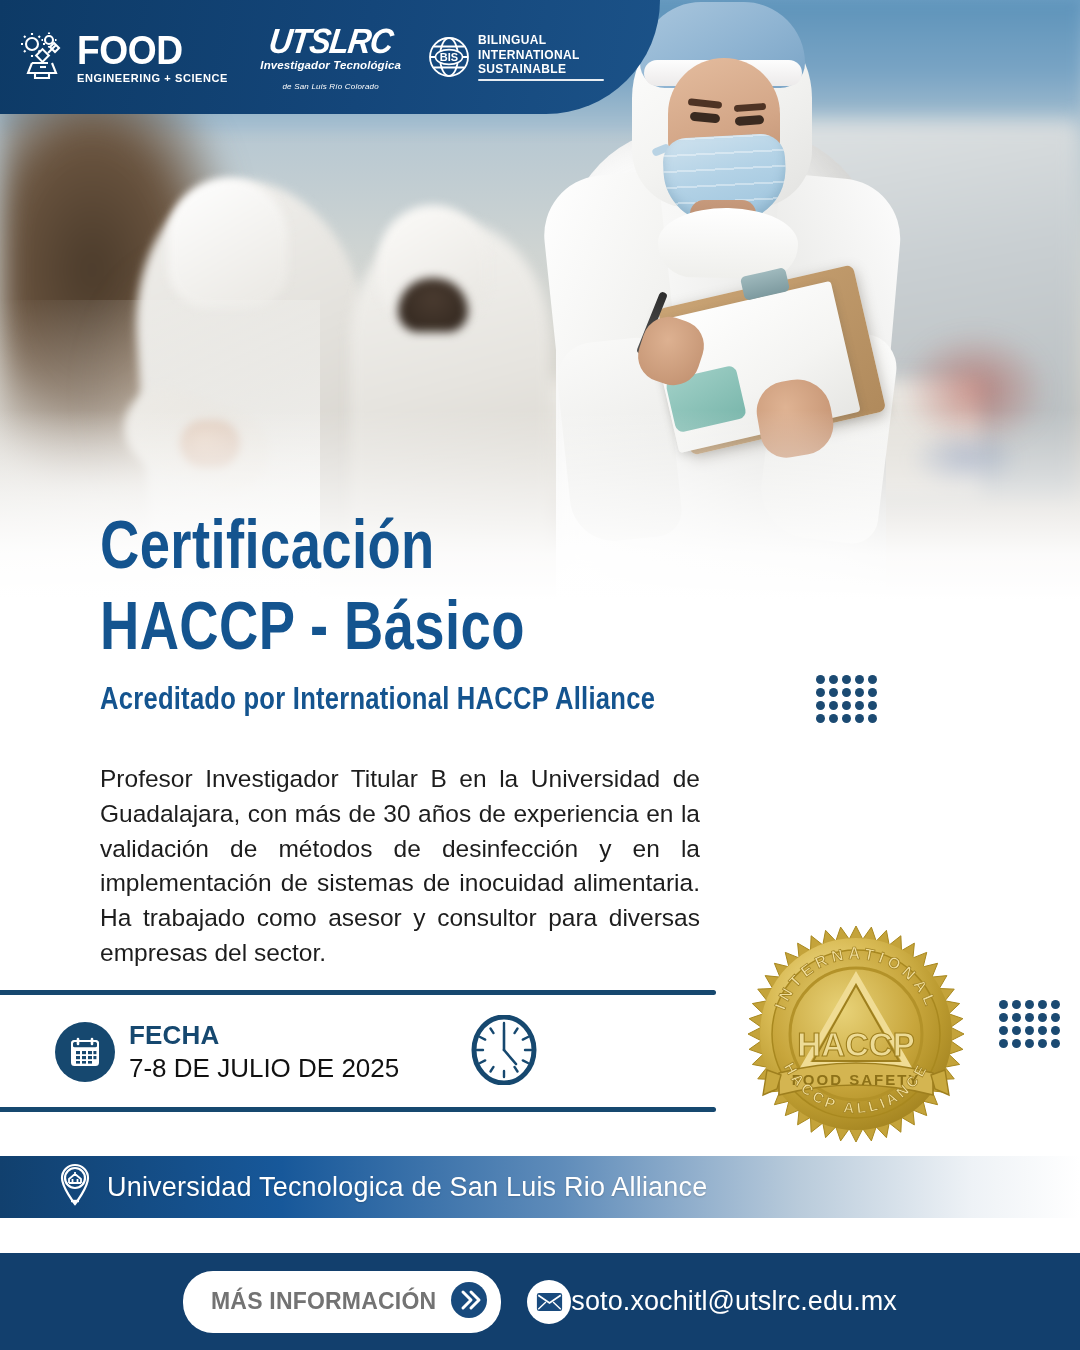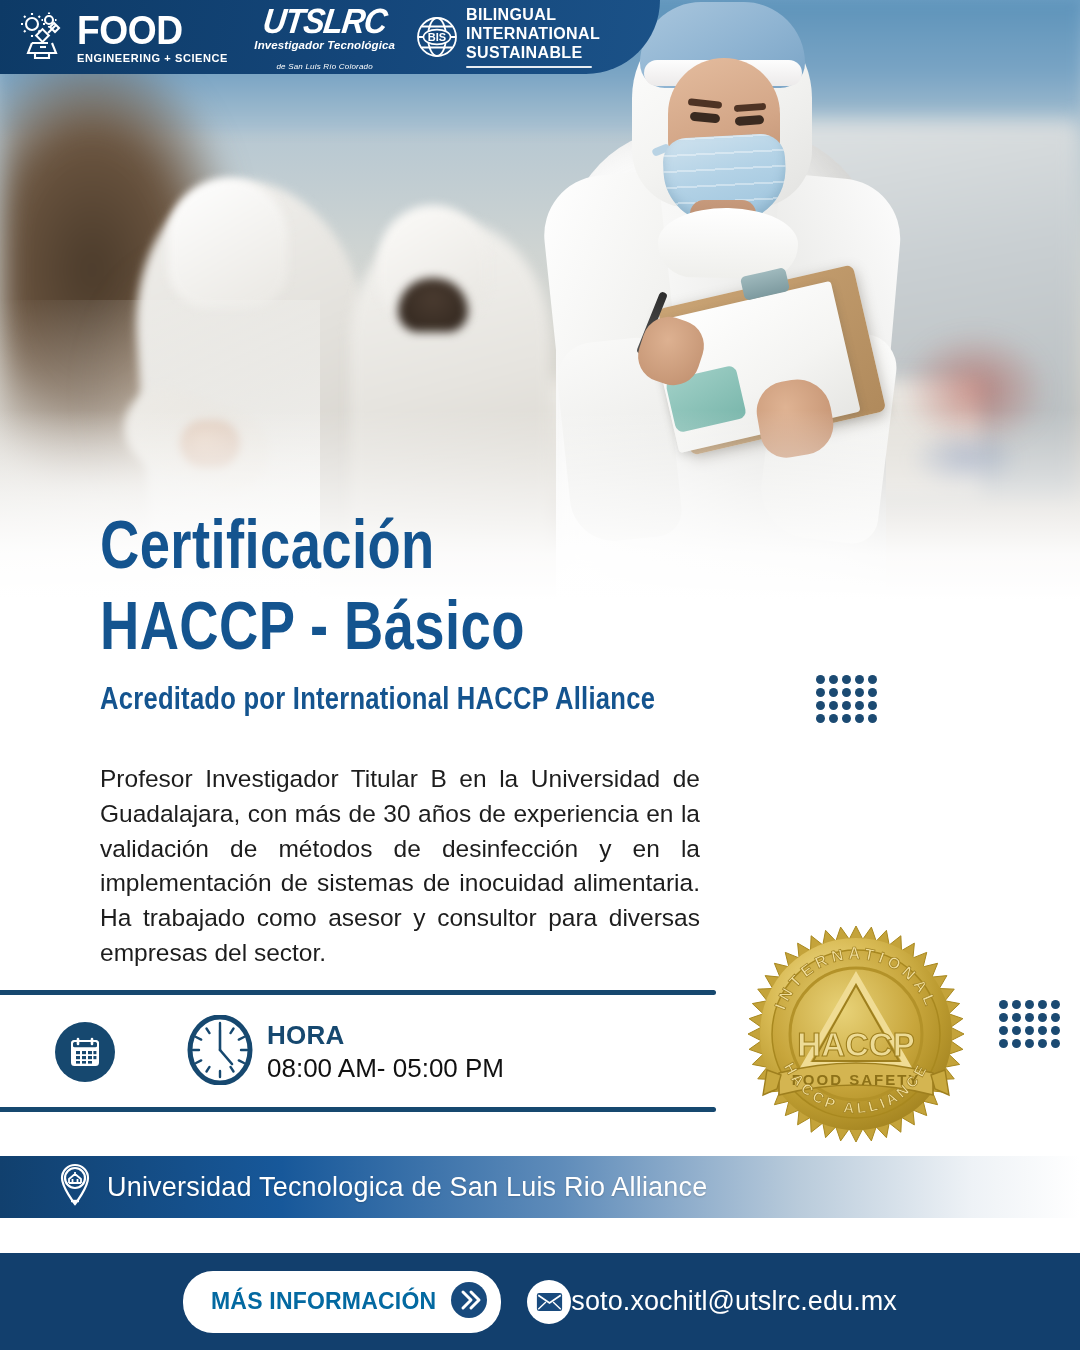--- a/index.html
+++ b/index.html
@@ -239,25 +239,25 @@
     position:absolute; left:0; bottom:0; width:1080px; height:190px;
     background:linear-gradient(180deg,rgba(255,255,255,0) 0%,rgba(255,255,255,.55) 42%,rgba(255,255,255,.93) 76%,#ffffff 100%);
   }
   .hero-fade-left {
     position:absolute; left:0; top:300px; width:320px; height:300px;
     background:linear-gradient(160deg,rgba(255,255,255,0) 0%,rgba(245,245,243,.5) 45%,rgba(252,252,251,.92) 100%);
   }
 
   
   .header {
-    position:absolute; left:0; top:0; width:660px; height:74px;
+    position:absolute; left:0; top:0; width:660px; height:114px;
     background:linear-gradient(100deg,#0d3a66 0%,#14467a 55%,#1b5288 100%);
     border-bottom-right-radius:120px;
     display:flex; align-items:center;
-    padding-left:18px; gap:20px;
+    padding-left:18px; gap:26px;
     z-index:6;
   }
   .logo-food { display:flex; align-items:center; gap:7px; }
   .food-icon { width:52px; height:52px; }
   .food-text { display:flex; flex-direction:column; align-items:flex-start; line-height:1; }
   .food-word {
     font-family:"Liberation Sans", sans-serif;
     font-weight:bold; font-size:40px; color:#fff;
     letter-spacing:-0.5px; transform:scaleX(.93);
     transform-origin:left center;
@@ -269,21 +269,21 @@
   .logo-ut { display:flex; flex-direction:column; align-items:center; line-height:1; }
   .ut-word {
     font-weight:bold; font-style:italic; font-size:35px; color:#fff;
     letter-spacing:-1.4px; transform:skewX(-7deg) scaleX(.92);
   }
   .ut-sub1 { font-style:italic; font-weight:bold; font-size:11.5px; color:#fff; margin-top:2px; letter-spacing:.1px; }
   .ut-sub2 { font-style:italic; font-size:8px; color:#fff; margin-top:12px; letter-spacing:.2px; }
   .logo-bis { display:flex; align-items:center; gap:7px; }
   .bis-globe { width:44px; height:44px; }
   .bis-text { display:flex; flex-direction:column; line-height:1.18; }
-  .bis-line { font-weight:bold; font-size:16px; color:#fff; letter-spacing:.35px; }
+  .bis-line { font-weight:bold; font-size:12px; color:#fff; letter-spacing:.35px; }
   .bis-rule { width:126px; height:1.6px; background:#fff; margin-top:3px; border-radius:1px; opacity:.9; }
 
   
   .content { position:absolute; left:0; top:470px; width:1080px; height:880px; z-index:5; }
 
   .title-block { position:absolute; left:100px; top:40px; width:640px; }
   .title-l1, .title-l2 {
     font-family:"Liberation Sans", sans-serif;
     font-weight:bold; color:#14548f;
     font-size:68px; line-height:1.02;
@@ -386,21 +386,21 @@
     position:absolute; left:0; top:1253px; width:1080px; height:97px;
     background:#123f6d;
     display:flex; align-items:center; justify-content:center; gap:26px;
     z-index:7;
   }
   .more-btn {
     display:flex; align-items:center; gap:14px;
     background:#ffffff; border-radius:30px;
     padding:10px 13px 10px 28px;
   }
-  .more-label { font-weight:bold; font-size:23px; color:#0369a1; letter-spacing:.2px; }
+  .more-label { font-weight:bold; font-size:23px; color:#737373; letter-spacing:.2px; }
   .contact { display:flex; align-items:center; }
   .mail-circle {
     width:44px; height:44px; border-radius:50%; background:#fff;
     display:flex; align-items:center; justify-content:center;
   }
   .email-text { color:#ffffff; font-size:27px; letter-spacing:.1px; }
 </style>
 </head>
 <body>
 
@@ -601,20 +601,24 @@
               <rect x="8" y="21" width="4" height="3.2"></rect>
                 <rect x="14" y="21" width="4" height="3.2"></rect>
               <rect x="20" y="21" width="4" height="3.2"></rect>
                 <rect x="25.4" y="21" width="3" height="3.2"></rect>
               <rect x="8" y="26" width="4" height="2.6"></rect>
                 <rect x="14" y="26" width="4" height="2.6"></rect>
               <rect x="20" y="26" width="4" height="2.6"></rect>
             </g>
           </svg>
         </span>
+        <span class="info-text">
+          <span class="info-label">FECHA</span>
+          <span class="info-value">7-8 DE JULIO DE 2025</span>
+        </span>
       </div>
 
       <span class="gap-mid"></span>
 
       <div class="info-item">
         <span style="flex:0 0 auto;">
           <svg viewBox="0 0 66 70" width="66" height="70">
             <ellipse cx="33" cy="35" rx="30" ry="33" fill="#ffffff" stroke="#16486f" stroke-width="5"></ellipse>
             <g stroke="#16486f" stroke-width="2.4" stroke-linecap="round">
               <path d="M33 8v6"></path>
@@ -627,24 +631,20 @@
                 <path d="M19.5 56.5l3-4.6"></path>
               <path d="M57 22l-5.2 2.6"></path>
                 <path d="M9 22l5.2 2.6"></path>
               <path d="M57 48l-5.2-2.6"></path>
                 <path d="M9 48l5.2-2.6"></path>
             </g>
             <path d="M33 35V15" stroke="#16486f" stroke-width="2.6" stroke-linecap="round"></path>
             <path d="M33 35l12 14" stroke="#16486f" stroke-width="2.6" stroke-linecap="round"></path>
           </svg>
         </span>
-        <span class="info-text">
-          <span class="info-label">HORA</span>
-          <span class="info-value">08:00 AM- 05:00 PM</span>
-        </span>
       </div>
     </div>
 
     <div class="dotgrid" id="dg2" style="position: absolute; left: 999px; top: 530px; grid-template-columns: repeat(5, 9px);">
         <i style="width: 9px; height: 9px;"></i>
         <i style="width: 9px; height: 9px;"></i>
         <i style="width: 9px; height: 9px;"></i>
         <i style="width: 9px; height: 9px;"></i>
         <i style="width: 9px; height: 9px;"></i>
         <i style="width: 9px; height: 9px;"></i>

